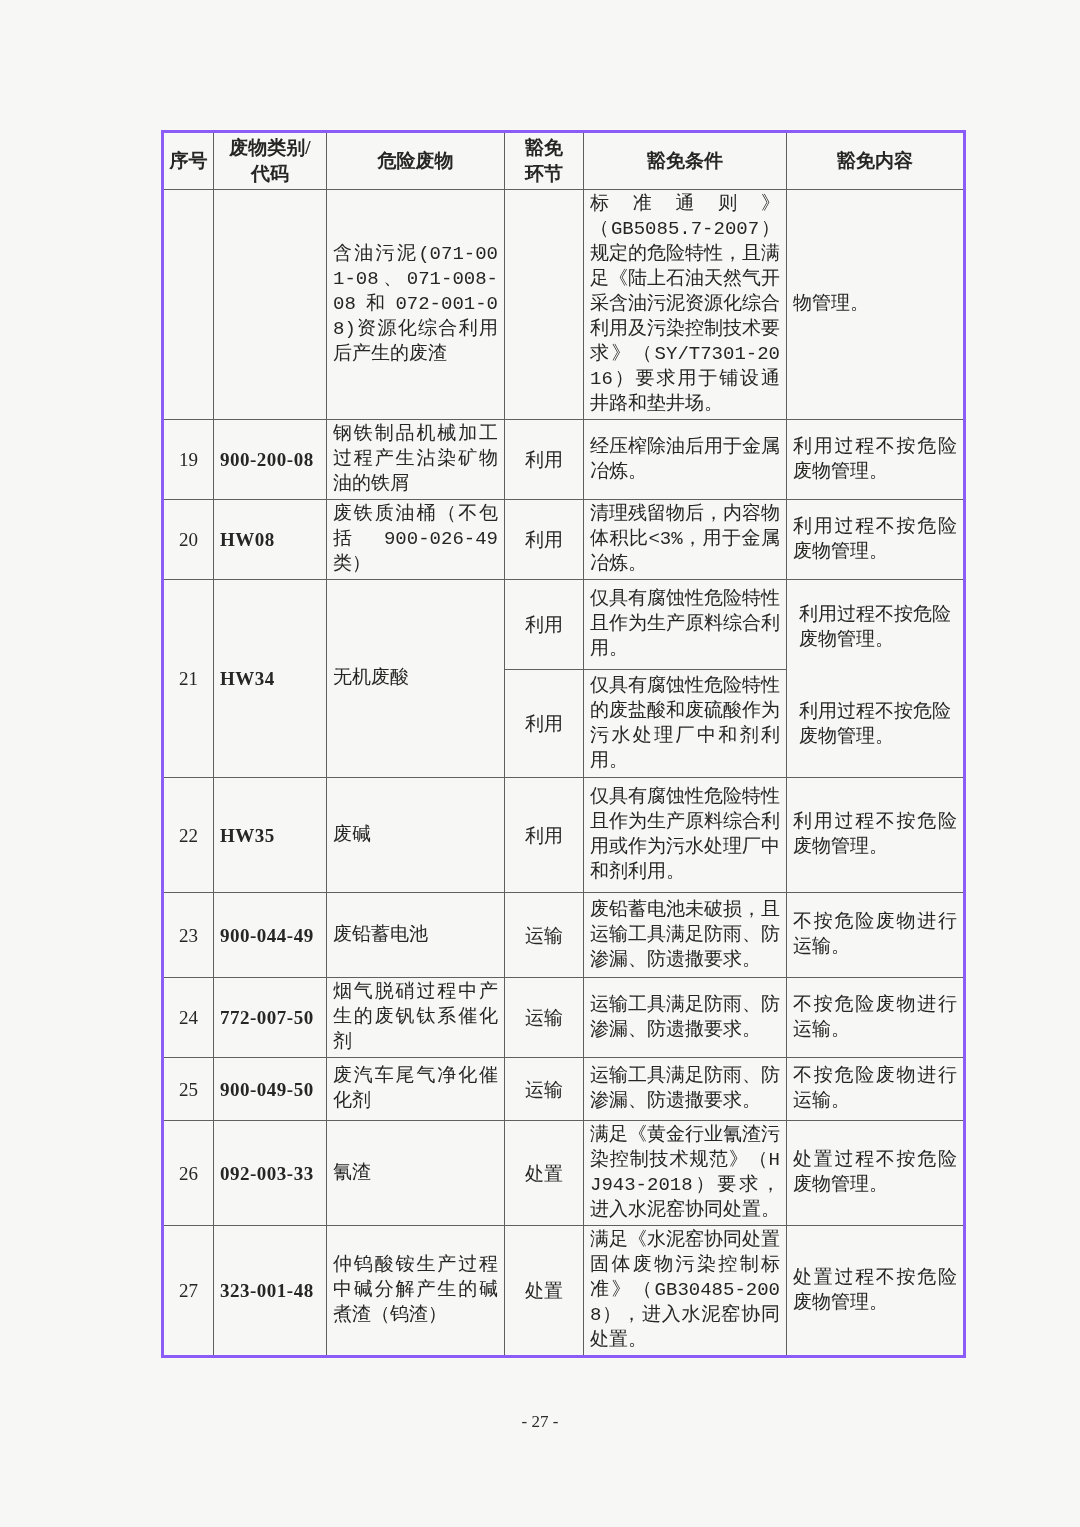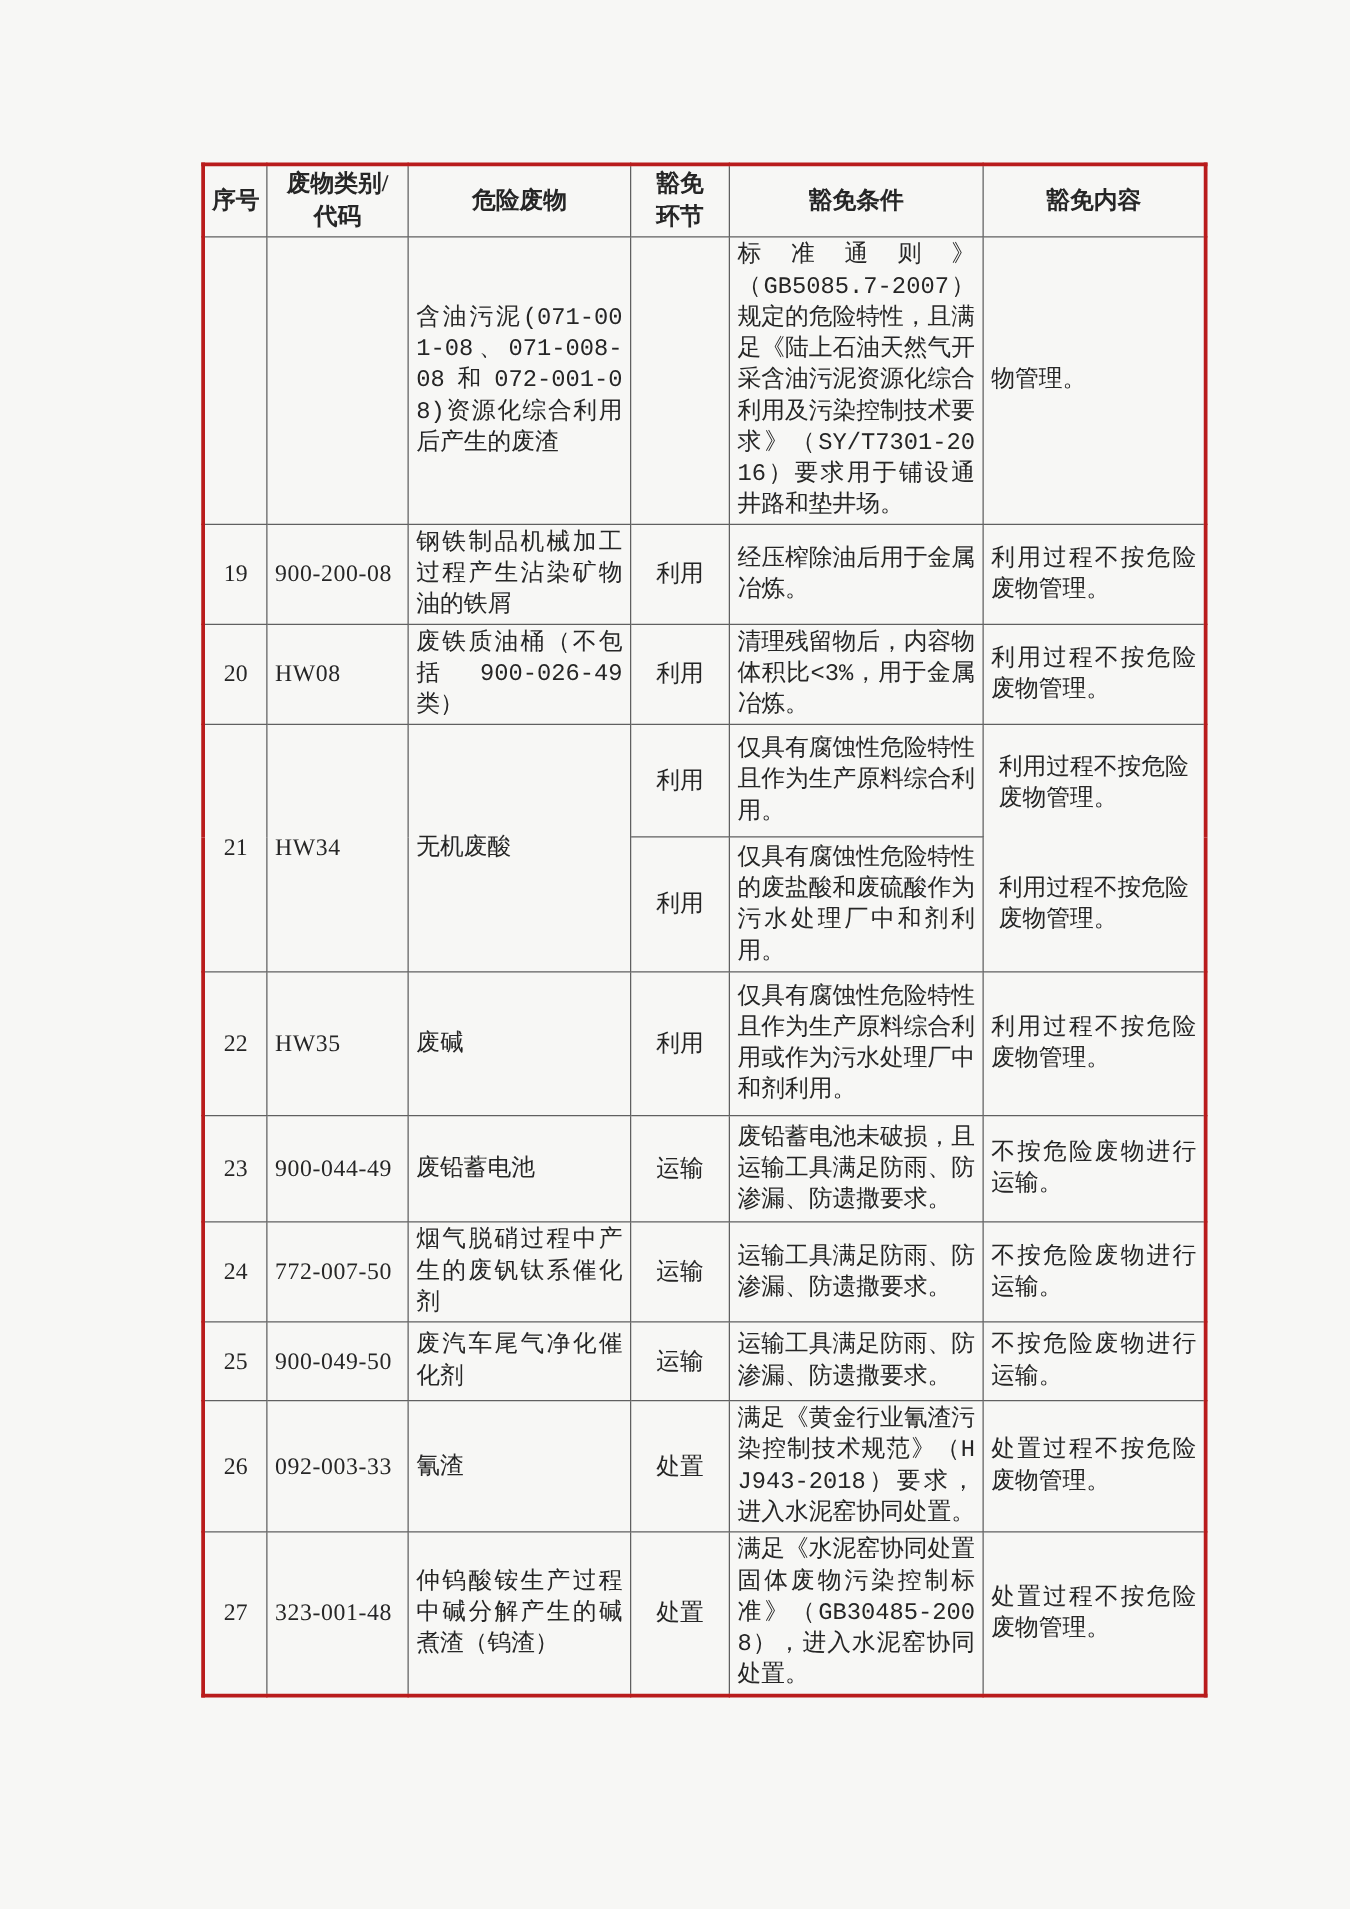--- a/index.html
+++ b/index.html
@@ -6,35 +6,35 @@
   body{
     width:1080px;height:1527px;
     background:#f7f7f5;
     font-family:"Liberation Serif","DejaVu Serif",serif;
     color:#262626;
   }
   .page{position:relative;width:1080px;height:1527px;overflow:hidden;}
   table.doc{
     position:absolute;left:161px;top:130px;width:802px;
     border-collapse:collapse;table-layout:fixed;
-    border:3px solid #b91c1c;
+    border:3px solid #8b5cf6;
   }
   table.doc th, table.doc td{
     border:1px solid #606060;
     font-size:19px;line-height:25px;
     padding:2px 6px;
     vertical-align:middle;
     overflow:hidden;
     word-break:break-all;
   }
   table.doc th{
     font-weight:bold;text-align:center;padding:2px 2px;line-height:26px;
   }
   td.c{text-align:center;padding:2px 2px;}
-  td.code{padding:2px 3px;letter-spacing:0.5px;}
+  td.code{padding:2px 3px;letter-spacing:0.5px;font-weight:bold;}
   td.j{text-align:justify;text-justify:inter-character;font-family:Liberation Mono, monospace;}
   td.top{vertical-align:top;}
   .jlead{display:block;text-align:justify;text-align-last:justify;}
   td.nopad{padding:0;}
   .sub-content{display:flex;align-items:center;padding:2px 6px;box-sizing:border-box;}
   .sub-content > span{display:block;width:100%;text-align:justify;text-justify:inter-character;}
   .sub-content.s1{height:88px;}
   .sub-content.s2{height:105px;}
   .footer{
     position:absolute;top:1412px;left:0;width:100%;
@@ -174,14 +174,15 @@
         <td class="code">323-001-48</td>
         <td class="j">仲钨酸铵生产过程中碱分解产生的碱煮渣（钨渣）</td>
         <td class="c">处置</td>
         <td class="j">满足《水泥窑协同处置固体废物污染控制标准》（GB30485-2008），进入水泥窑协同处置。</td>
         <td class="j">处置过程不按危险废物管理。</td>
       </tr>
 
     </tbody>
   </table>
 
+  <div class="footer">- 27 -</div>
 
 </div>
 
 </body></html>

